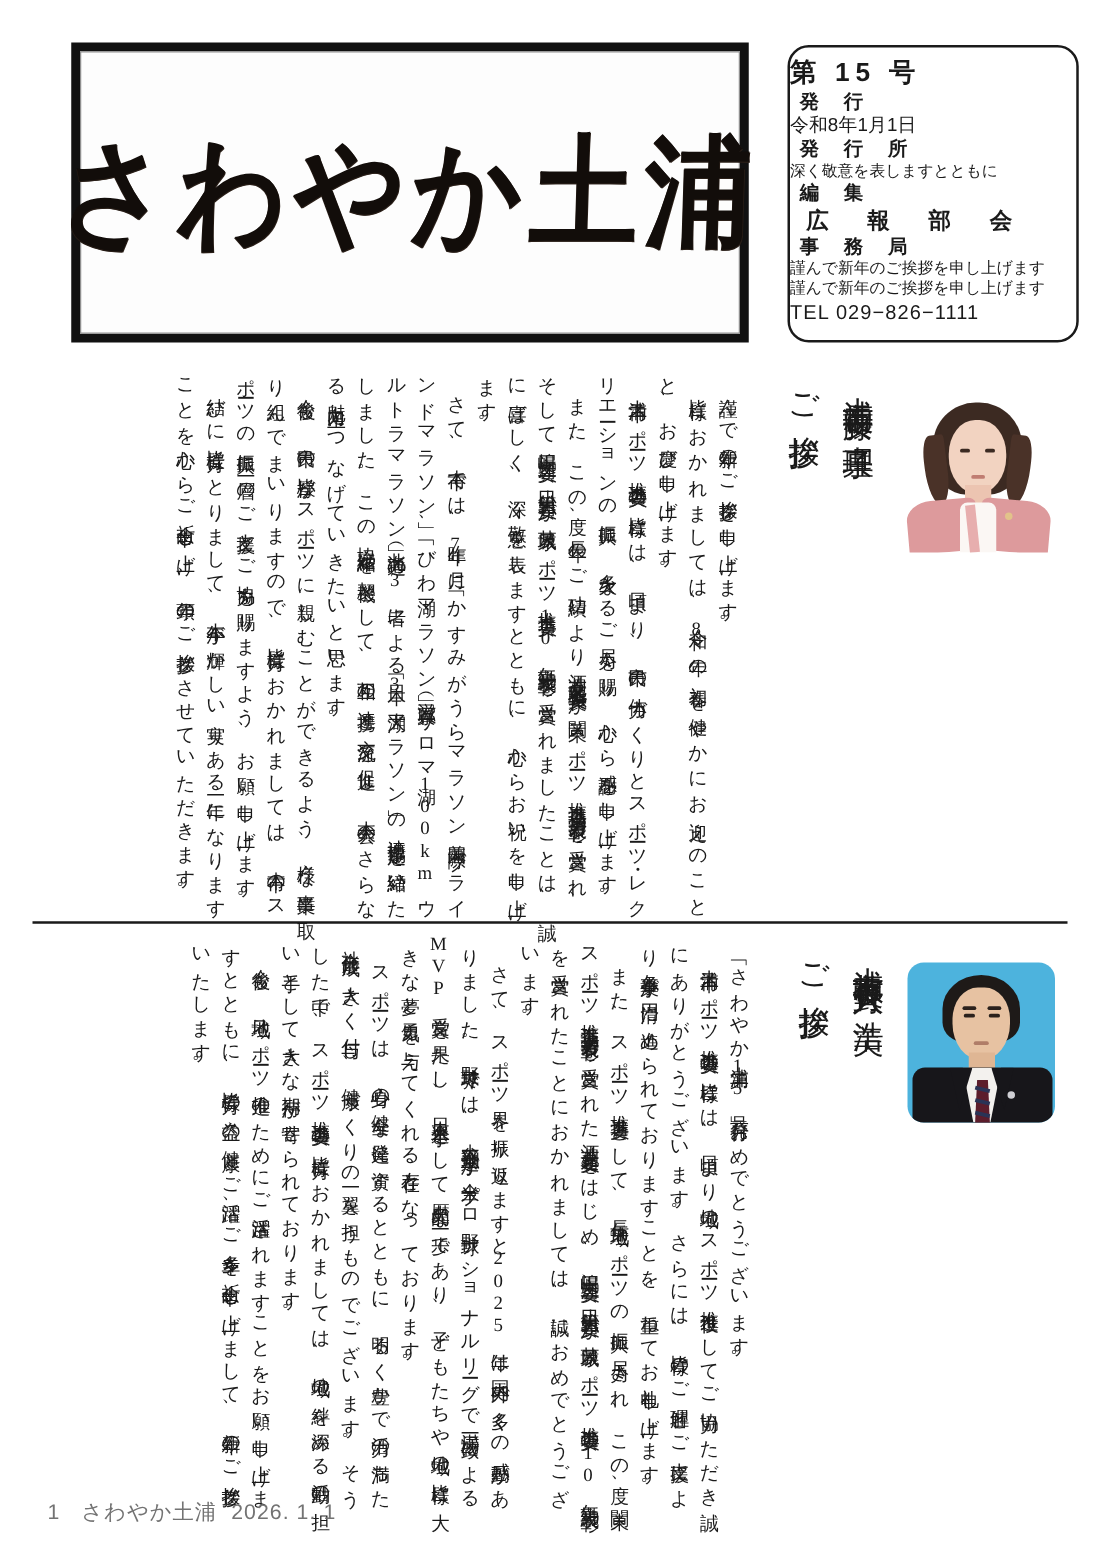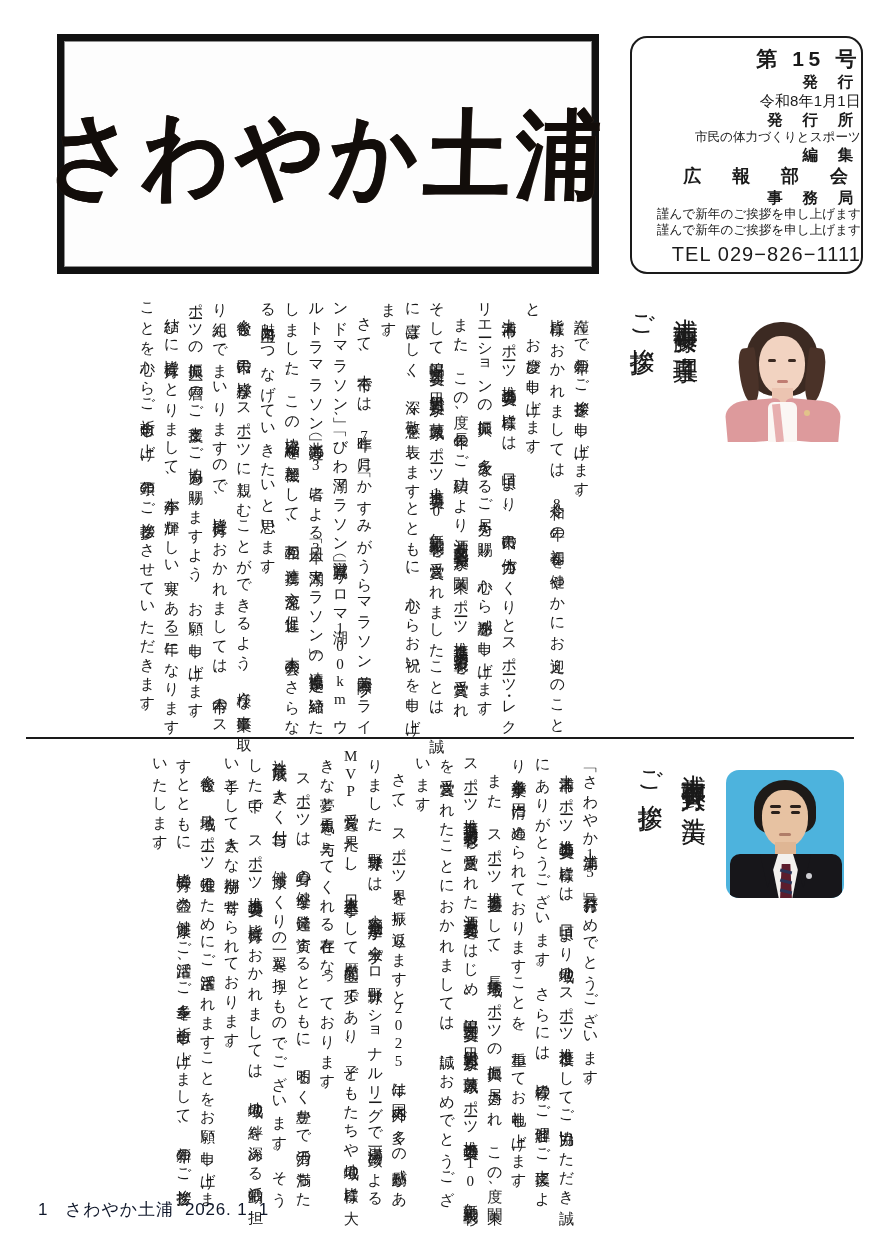--- a/index.html
+++ b/index.html
@@ -48,21 +48,21 @@
 
   
   .pub-box{
     position:absolute;
     left:630px;top:36px;
     width:233px;height:238px;
     border:2px solid #1a1a1a;
     border-radius:17px;
     box-sizing:border-box;
     font-family:"Liberation Sans","DejaVu Sans",sans-serif;
-    text-align:right;
+    text-align:left;
     padding-top:5px;
     box-sizing:border-box;
   }
   .pub-issue{
     font-size:21px;font-weight:700;letter-spacing:0.22em;
     margin:4px 0 2px 0;line-height:1.15;
   }
   .pub-lbl{
     font-size:15.5px;font-weight:700;letter-spacing:0.5em;
     line-height:1.2;margin:1px 0 0 0;padding-left:0.5em;
@@ -73,21 +73,21 @@
   }
   .pub-val{
     font-size:15px;font-weight:400;letter-spacing:0.01em;
     line-height:1.22;margin:0;
   }
   .pub-val-sm{
     font-size:12.6px;font-weight:400;letter-spacing:0em;
     line-height:1.25;margin:0;
   }
   .pub-tel{
-    font-size:20px;font-weight:400;letter-spacing:0.055em;
+    font-size:16px;font-weight:400;letter-spacing:0.055em;
     line-height:1.3;margin:2px 0 0 0;
   }
 
   
   .article{
     position:absolute;
     left:26px;
     width:828px;
     direction:rtl;
   }
@@ -234,41 +234,41 @@
     left:26px;top:737px;width:828px;height:0;
     border-top:2px solid #1a1a1a;
   }
 
   .footer{
     position:absolute;
     left:38px;top:1198px;
     font-family:"Liberation Sans","DejaVu Sans",sans-serif;
     font-size:17px;
     letter-spacing:0.05em;
-    color:#0f172a;
+    color:#737373;
     white-space:nowrap;
   }
 </style>
 </head>
 <body>
 
 <div class="masthead-row">
 
   <div class="title-plaque">
     <div class="title-plaque-inner">
       <div class="title-brush">さわやか土浦</div>
     </div>
   </div>
 
   <div class="pub-box">
     <div class="pub-issue">第 15 号</div>
     <div class="pub-lbl">発 行</div>
     <div class="pub-val">令和8年1月1日</div>
     <div class="pub-lbl">発 行 所</div>
-    <div class="pub-val-sm">市民の体力づくりとスポーツ</div>
+    <div class="pub-val-sm">深く敬意を表しますとともに</div>
     <div class="pub-lbl">編 集</div>
     <div class="pub-lbl-wide">広 報 部 会</div>
     <div class="pub-lbl">事 務 局</div>
     <div class="pub-val-sm">謹んで新年のご挨拶を申し上げます</div>
     <div class="pub-val-sm">謹んで新年のご挨拶を申し上げます</div>
     <div class="pub-tel">TEL 029−826−1111</div>
   </div>
 
 </div>
 

